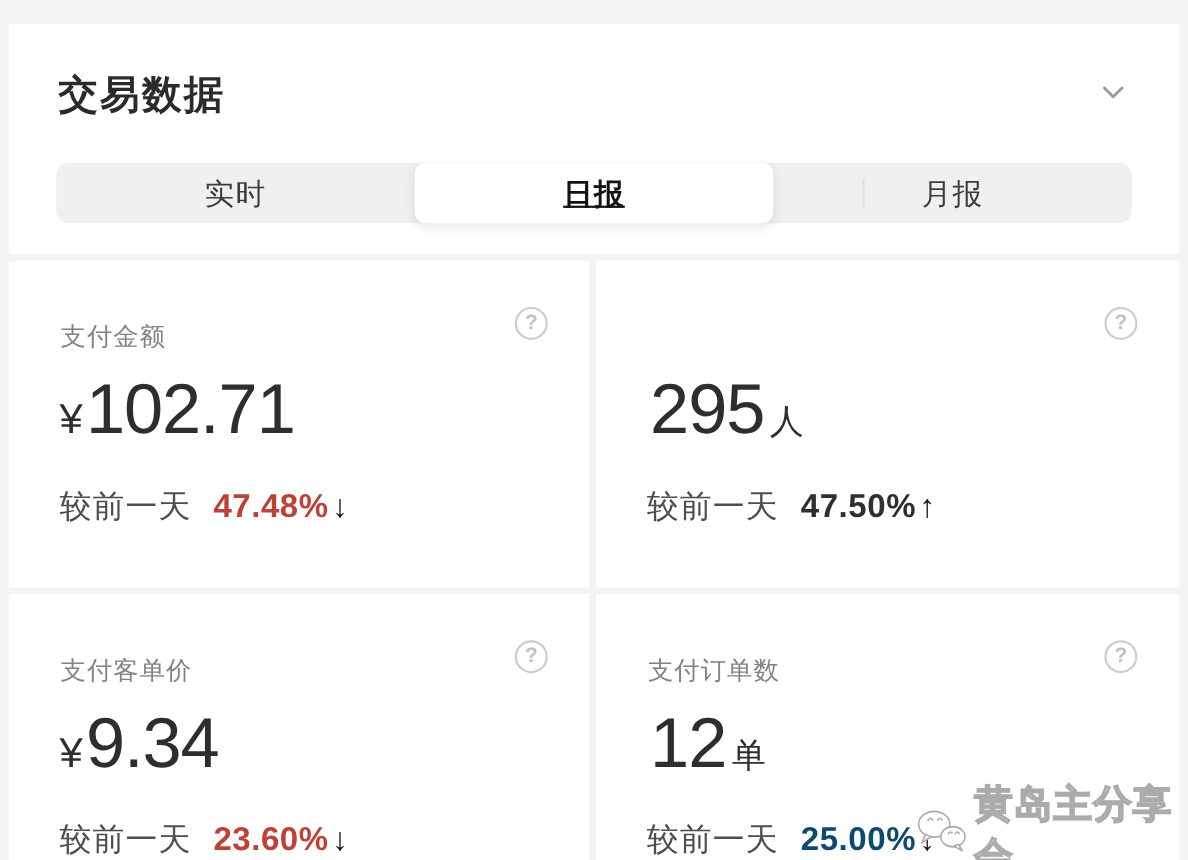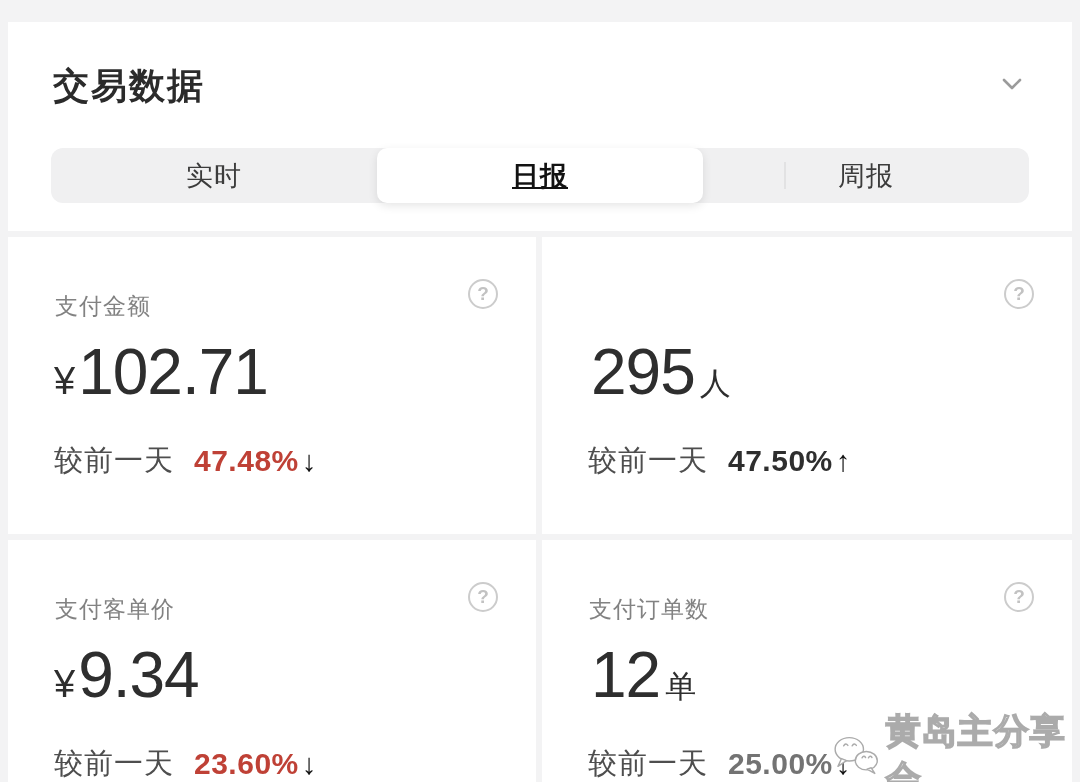--- a/index.html
+++ b/index.html
@@ -60,21 +60,21 @@
 
     <div class="date-picker">
       <svg class="chevron" viewBox="0 0 20 12">
         <polyline points="2,2 10,10 18,2" fill="none" stroke="#9b9b9b" stroke-width="2.6" stroke-linecap="round" stroke-linejoin="round"></polyline>
       </svg>
     </div>
 
     <div class="tab-bar">
       <div class="tab">实时</div>
       <div class="tab selected">日报</div>
-      <div class="tab">周报</div>
+      <div class="tab">月报</div>
       <div class="tab-divider"></div>
     </div>
   </div>
 
   <div class="card card-0">
     <div class="card-label">支付金额</div>
     <div class="help">?</div>
     <div class="value-row">
       <span class="currency">¥</span>
       <span class="value">102.71</span>
@@ -119,21 +119,21 @@
   <div class="card card-3">
     <div class="card-label">支付订单数</div>
     <div class="help">?</div>
     <div class="value-row">
       <span class="currency"></span>
       <span class="value">12</span>
       <span class="suffix">单</span>
     </div>
     <div class="change-row">
       <span class="change-prefix">较前一天</span>
-      <span class="pct" style="color: #737373;">25.00%</span>
+      <span class="pct" style="color: #0c4a6e;">25.00%</span>
       <span class="arrow">↓</span>
     </div>
   </div>
 
   <div class="watermark">
     <svg width="52" height="48" viewBox="0 0 66 56">
       <g fill="#ffffff" stroke="#ababab" stroke-width="2">
         <ellipse cx="23" cy="20" rx="20" ry="16.5"></ellipse>
         <path d="M12 33 L7 44 L19 36 Z" stroke-linejoin="round"></path>
         <ellipse cx="47" cy="36" rx="15.5" ry="13"></ellipse>

